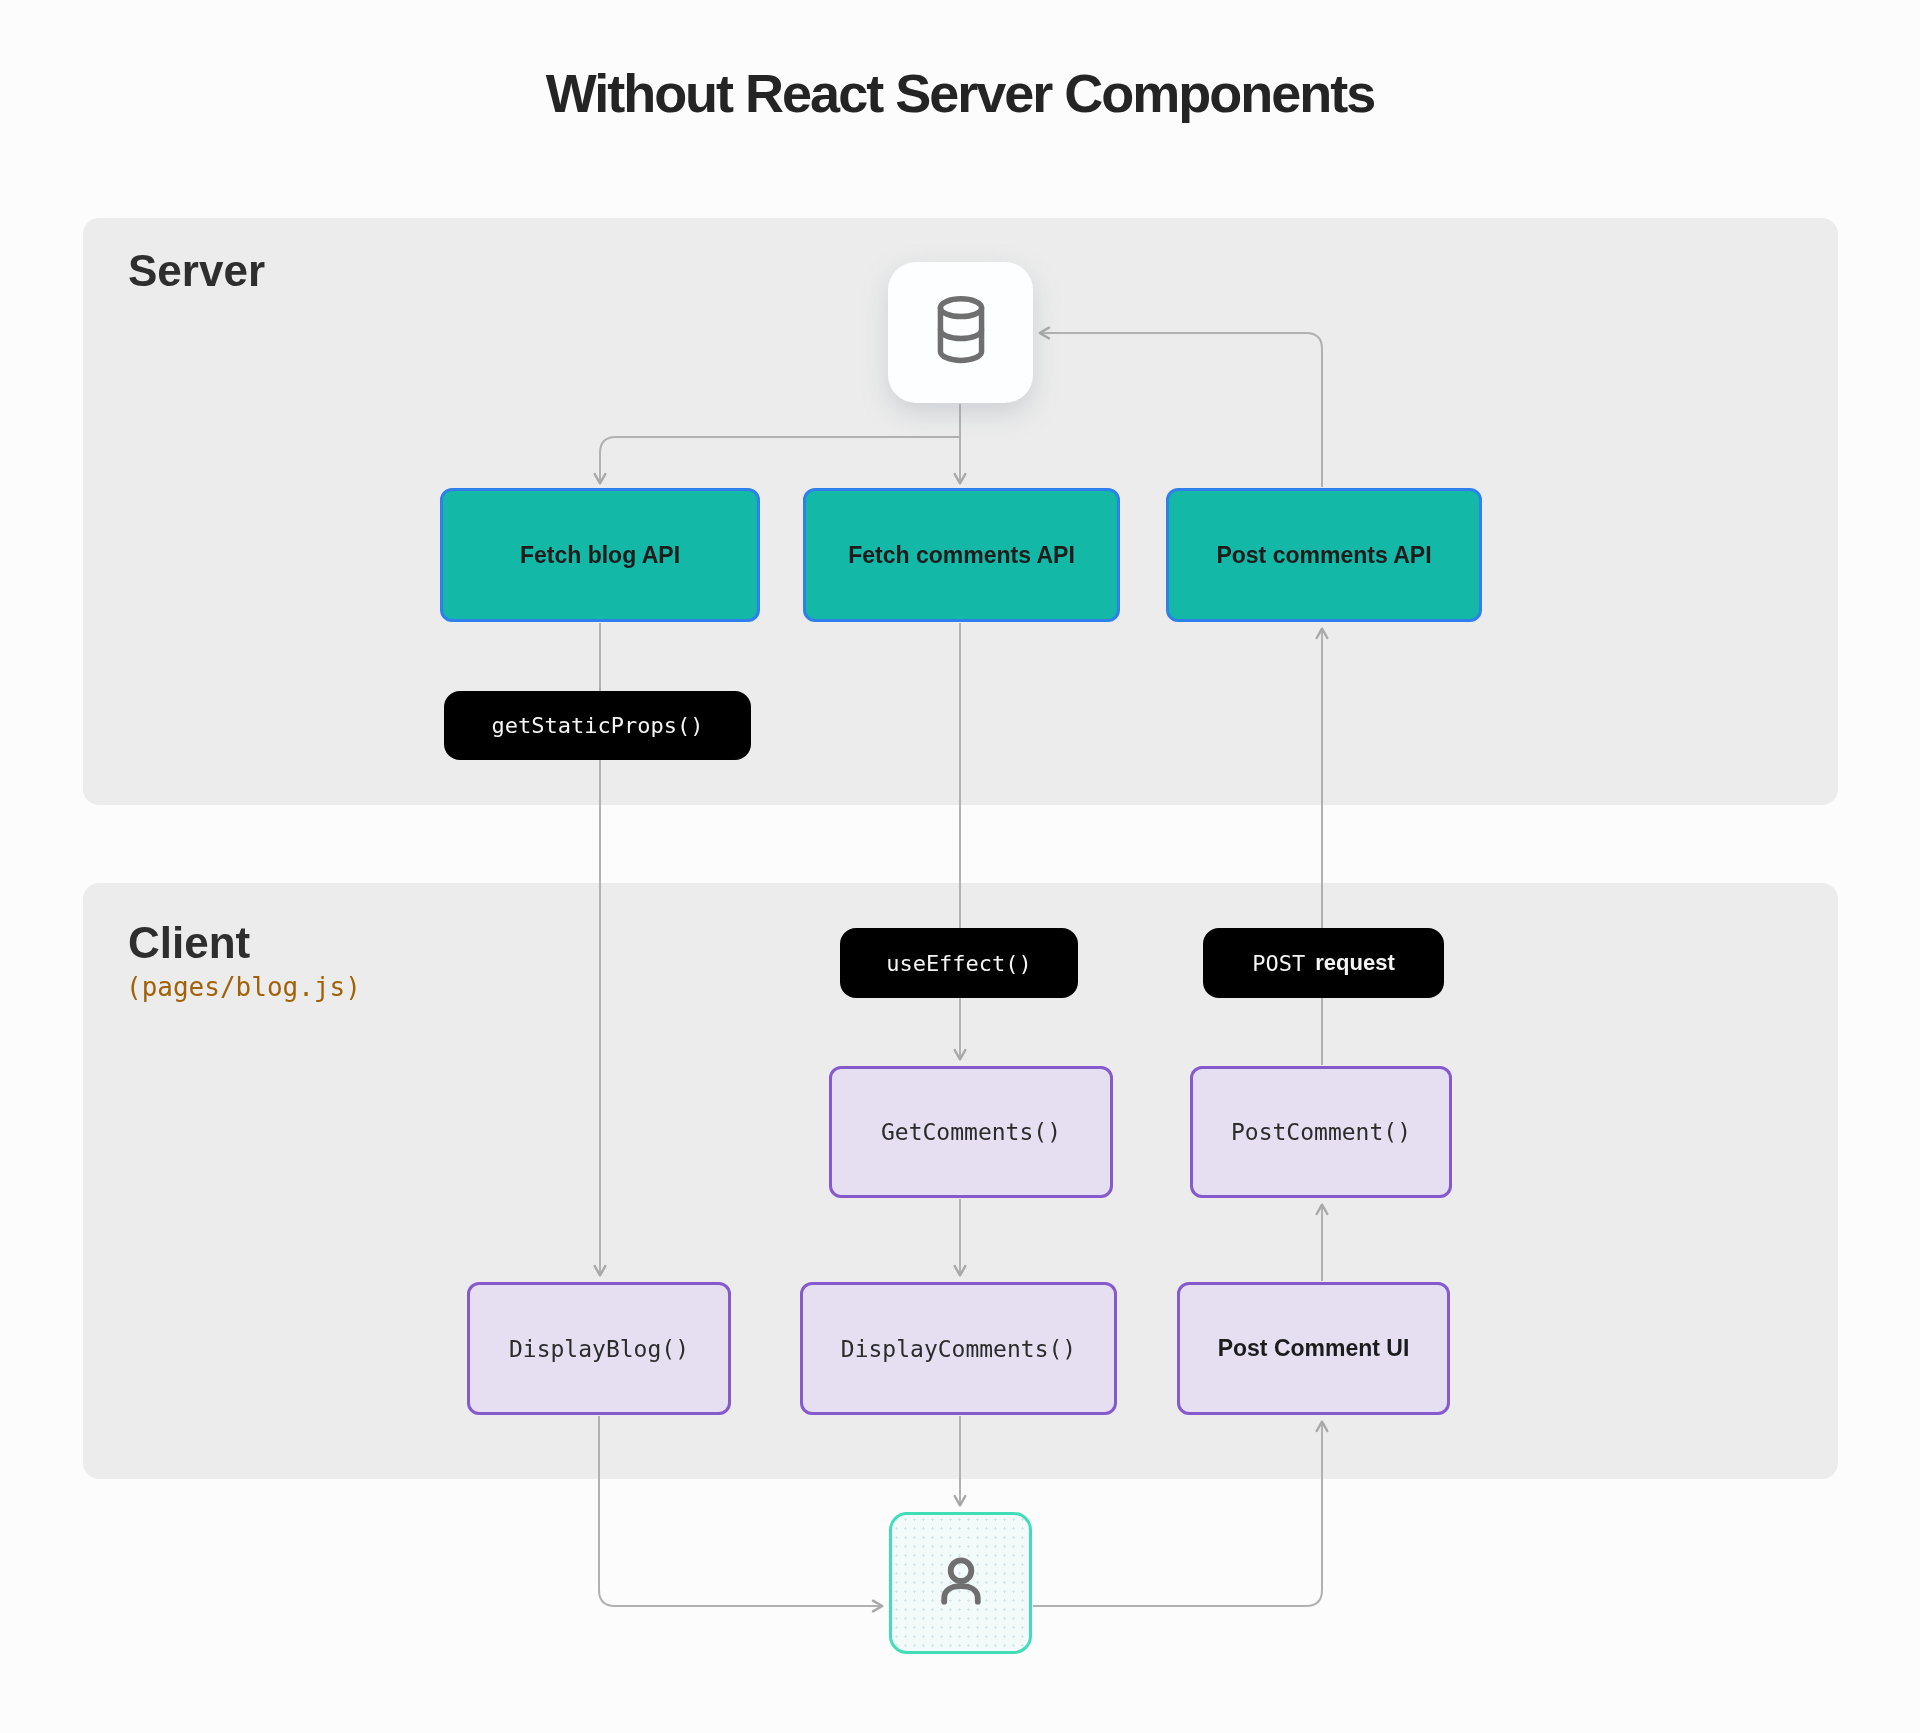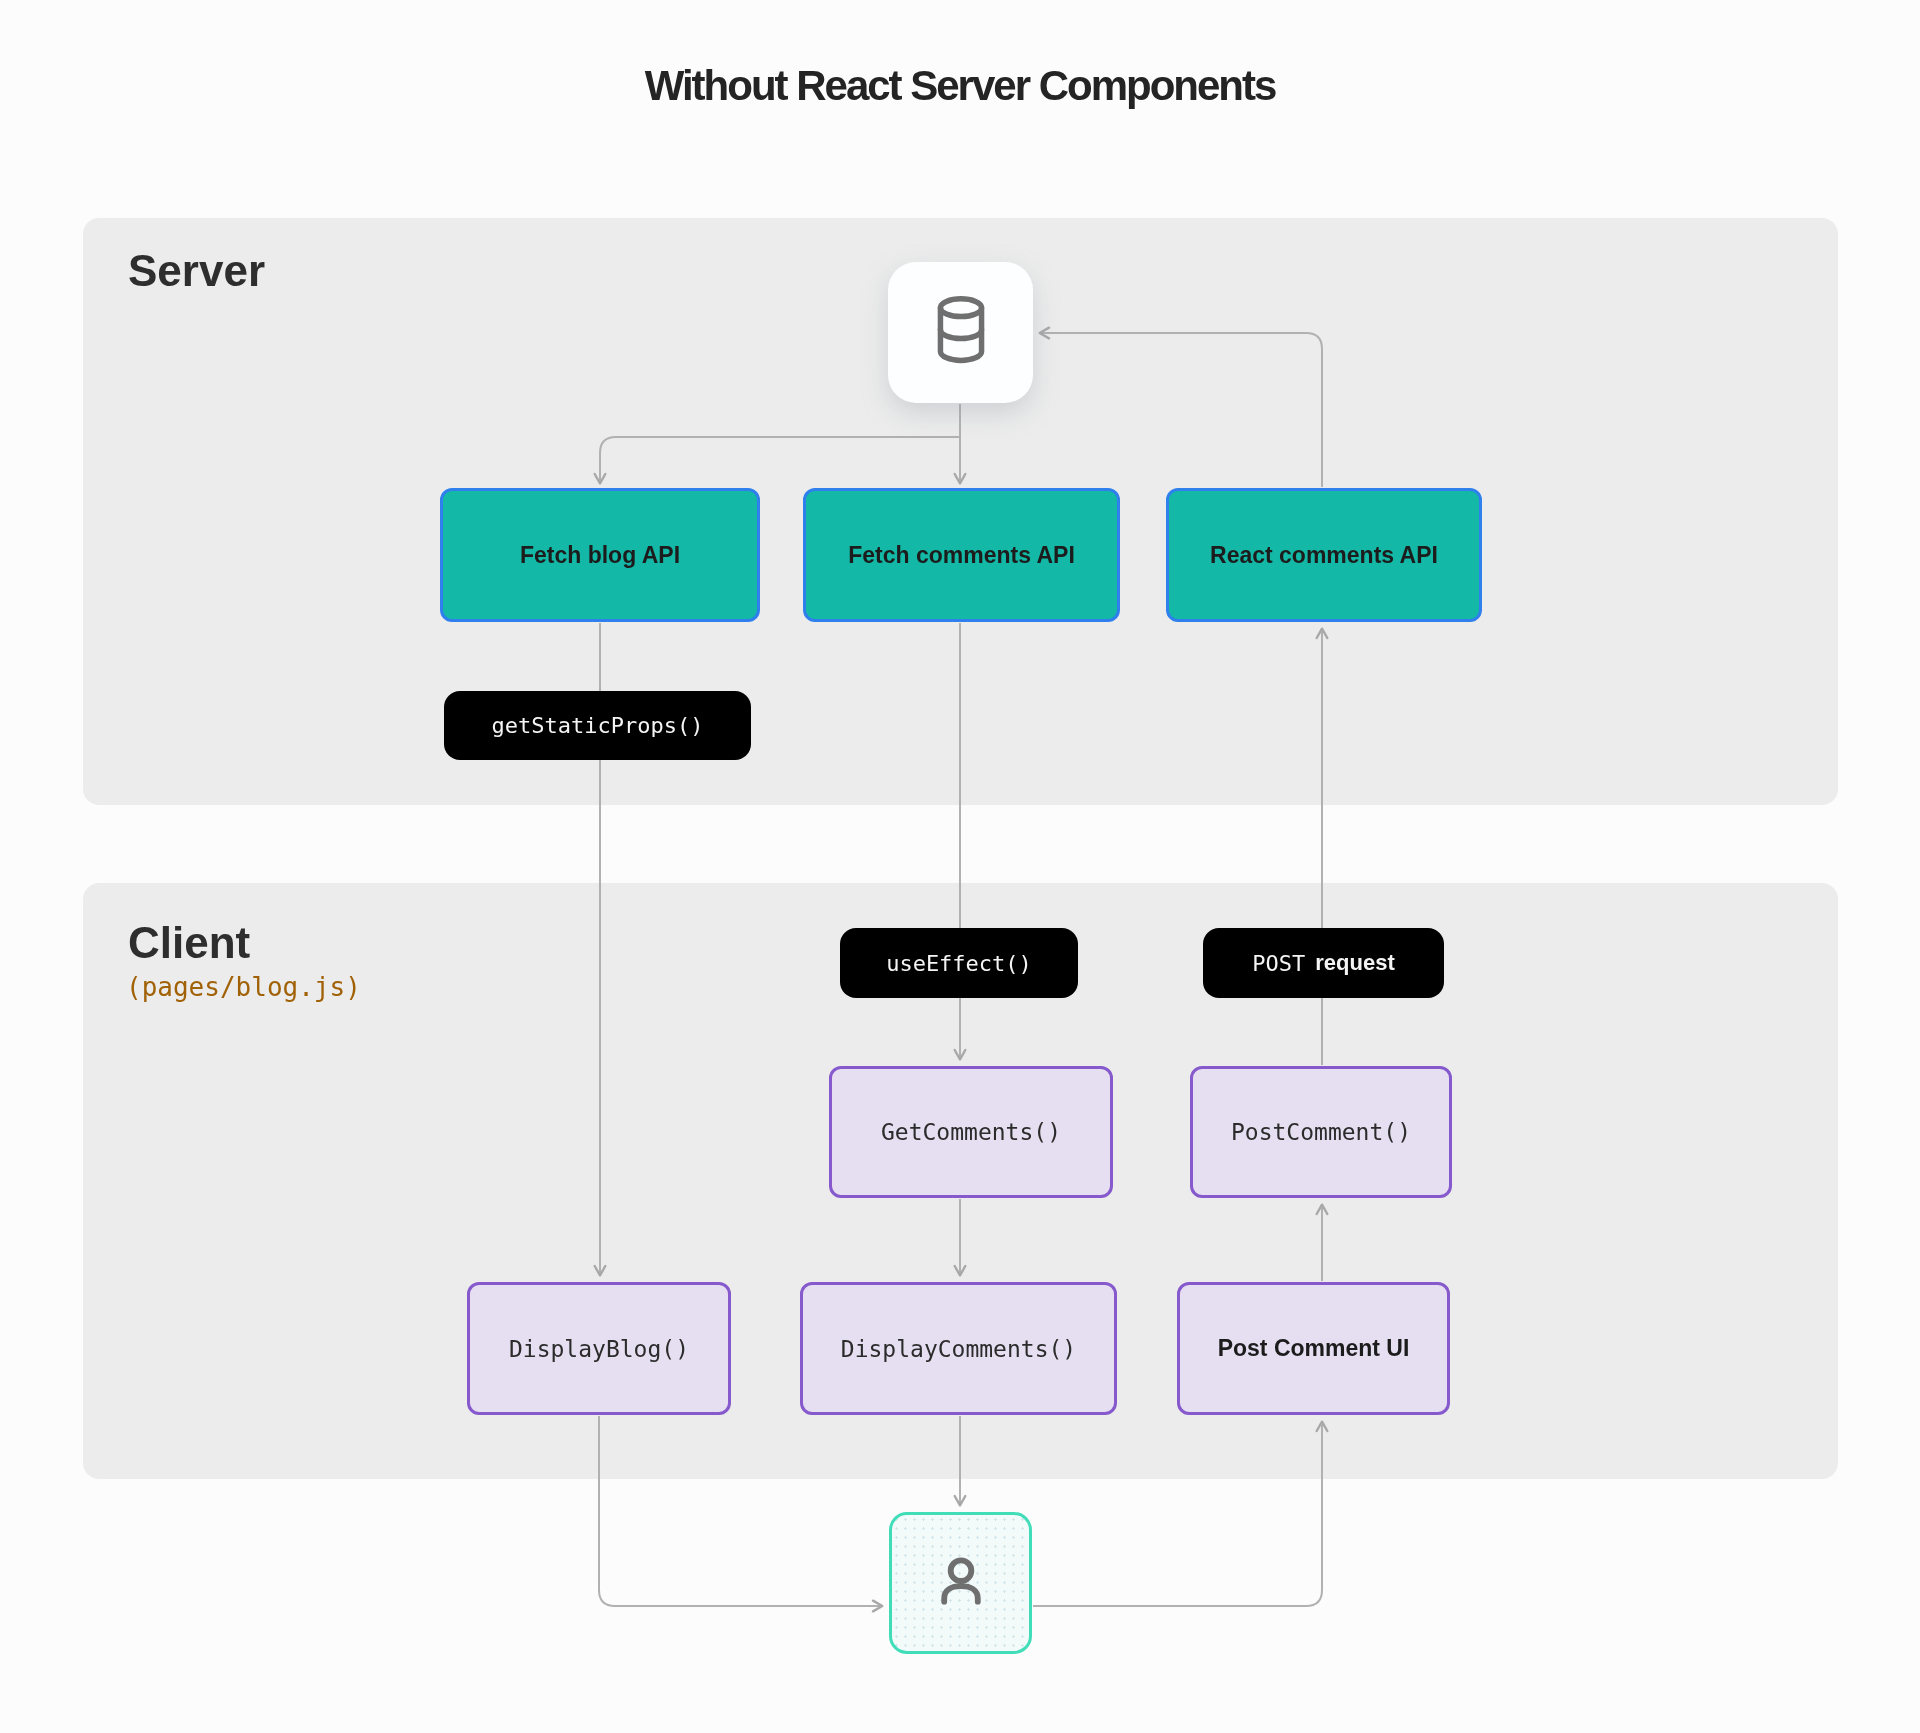--- a/index.html
+++ b/index.html
@@ -2,21 +2,21 @@
 <html><head>
 <meta charset="utf-8">
 <style>
   html,body{margin:0;padding:0;background:#fcfcfc;}
   .canvas{
     position:relative;width:1920px;height:1733px;background:#fcfcfc;
     font-family:"Liberation Sans",sans-serif;overflow:hidden;
   }
   .title{
     position:absolute;left:0;top:62px;width:1920px;text-align:center;
-    font-size:42px;font-weight:800;letter-spacing:-2px;color:#242424;
+    font-size:54px;font-weight:800;letter-spacing:-2px;color:#242424;
   }
   .panel{
     position:absolute;left:83px;width:1755px;background:#ececec;border-radius:16px;z-index:0;
   }
   .panel.server{top:218px;height:587px;}
   .panel.client{top:883px;height:596px;}
   .panel-label{
     position:absolute;left:128px;font-size:44px;font-weight:bold;color:#2e2e2e;
   }
   .panel-sublabel{
@@ -105,21 +105,21 @@
     </span>
   </div>
 
   <div class="node blue" style="left:440px;top:488px;width:320px;height:134px;">
     <span>Fetch blog API</span>
   </div>
   <div class="node blue" style="left:803px;top:488px;width:317px;height:134px;">
     <span>Fetch comments API</span>
   </div>
   <div class="node blue" style="left:1166px;top:488px;width:316px;height:134px;">
-    <span>React comments API</span>
+    <span>Post comments API</span>
   </div>
 
   <div class="pill" style="left:444px;top:691px;width:307px;height:69px;">
     <span>getStaticProps()</span>
   </div>
   <div class="pill" style="left:840px;top:928px;width:238px;height:70px;">
     <span>useEffect()</span>
   </div>
   <div class="pill" style="left:1203px;top:928px;width:241px;height:70px;">
     <span>POST</span>

